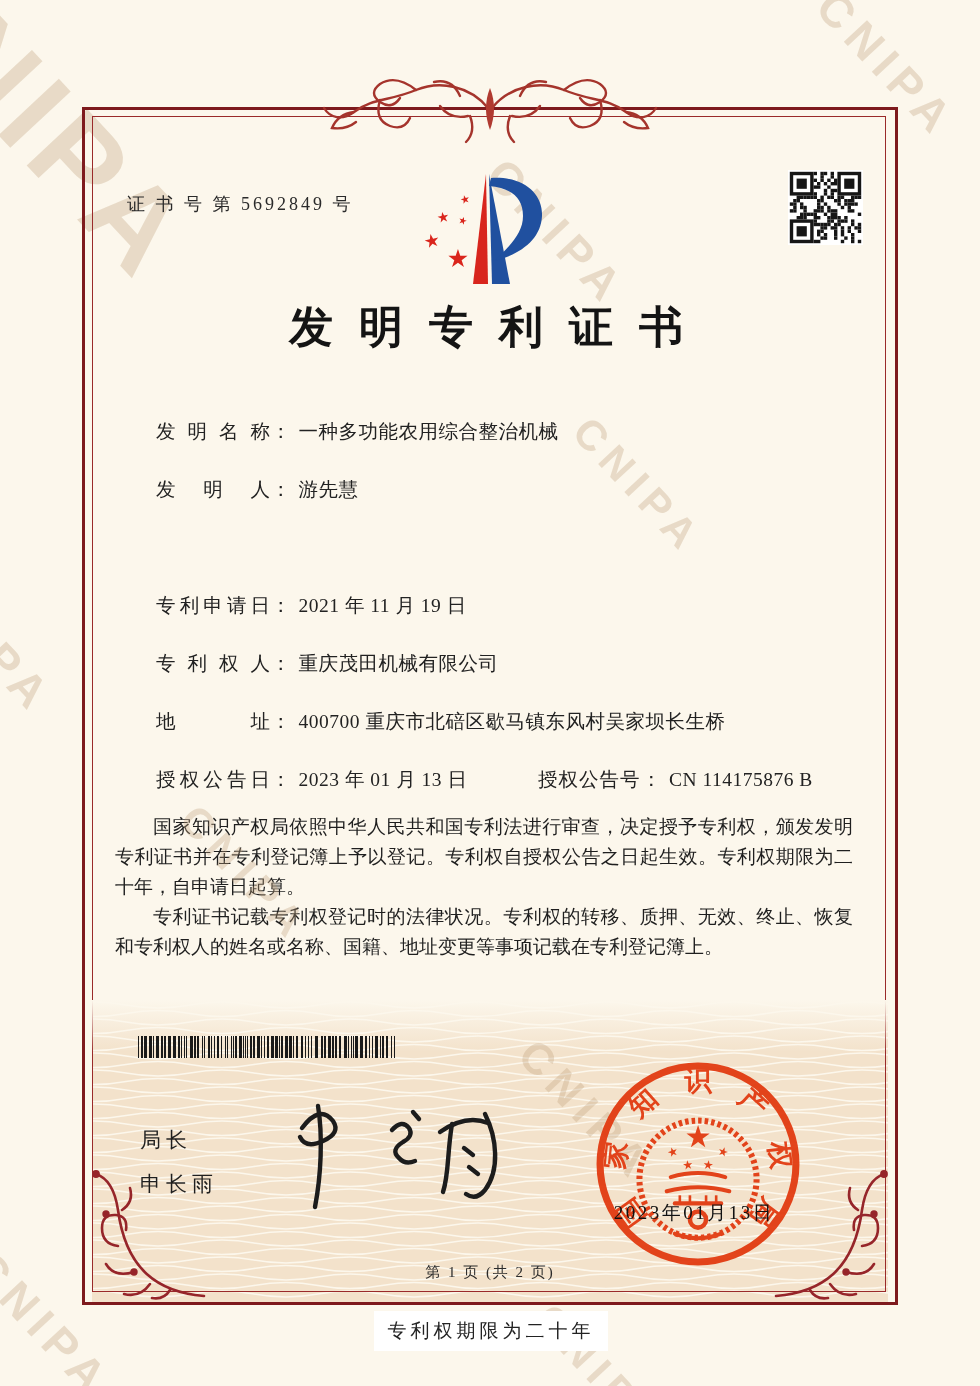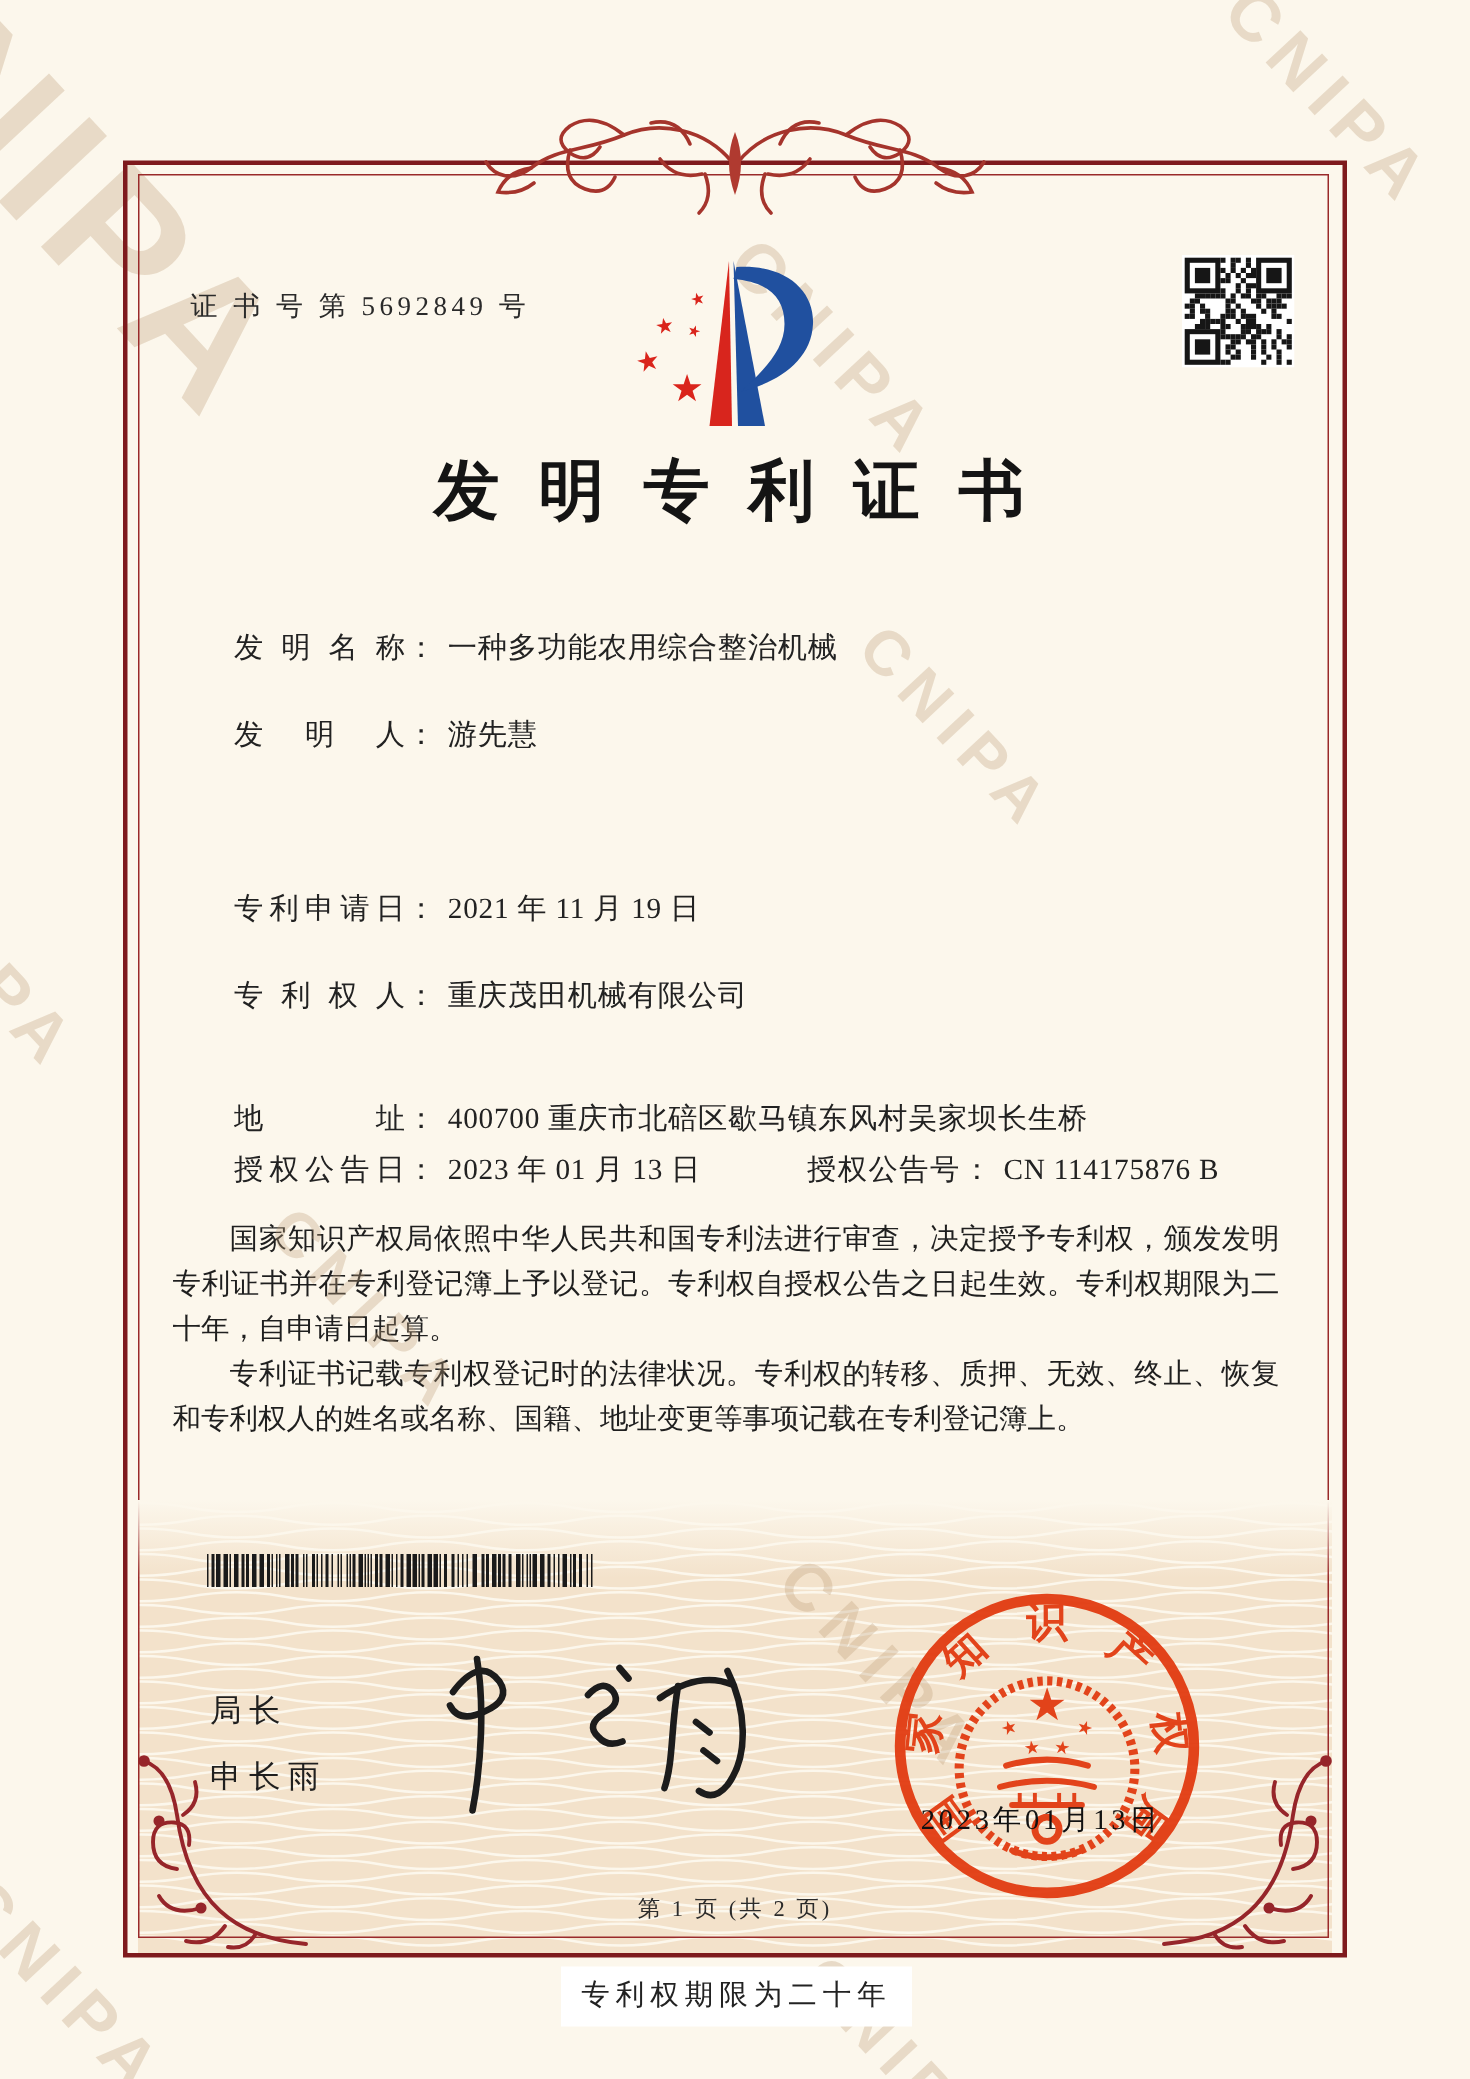--- a/index.html
+++ b/index.html
@@ -327,21 +327,21 @@
   </div>
   <div class="field-row" style="top:476px">
     <span class="field-label">发明人</span><span class="field-colon">：</span><span class="field-value">游先慧</span>
   </div>
   <div class="field-row" style="top:592px">
     <span class="field-label">专利申请日</span><span class="field-colon">：</span><span class="field-value">2021 年 11 月 19 日</span>
   </div>
   <div class="field-row" style="top:650px">
     <span class="field-label">专利权人</span><span class="field-colon">：</span><span class="field-value">重庆茂田机械有限公司</span>
   </div>
-  <div class="field-row" style="top:732px">
+  <div class="field-row" style="top:708px">
     <span class="field-label">地址</span><span class="field-colon">：</span><span class="field-value">400700 重庆市北碚区歇马镇东风村吴家坝长生桥</span>
   </div>
   <div class="field-row" style="top:766px">
     <span class="field-label">授权公告日</span><span class="field-colon">：</span><span class="field-value">2023 年 01 月 13 日</span>
     <span class="grant-pair2">
       <span class="lbl2">授权公告号</span><span class="field-colon">：</span><span class="field-value">CN 114175876 B</span>
     </span>
   </div>
 
   <div class="body-text">

